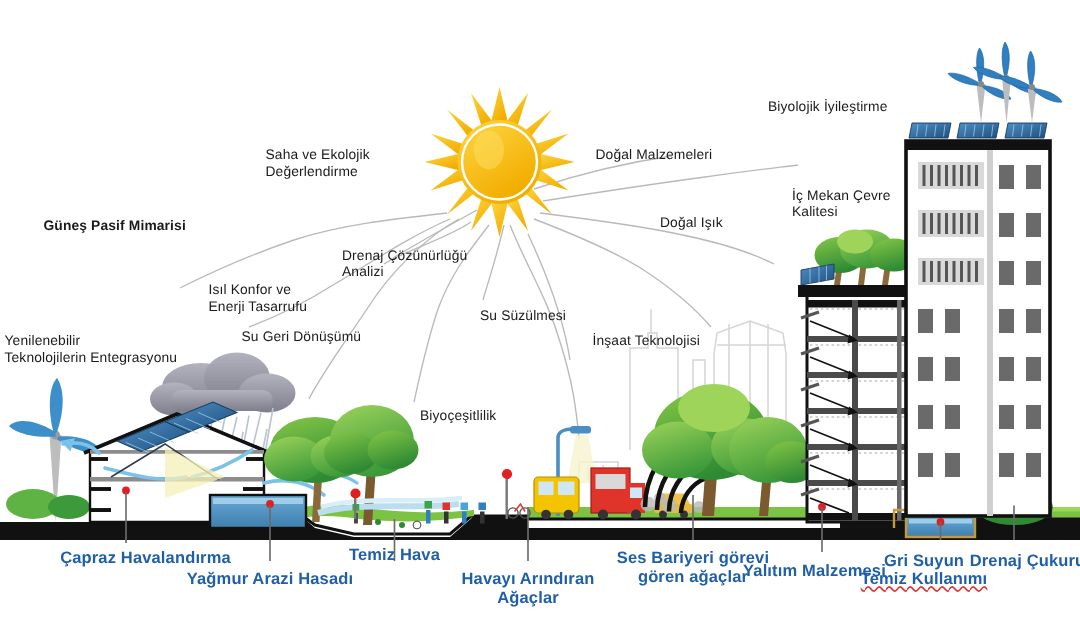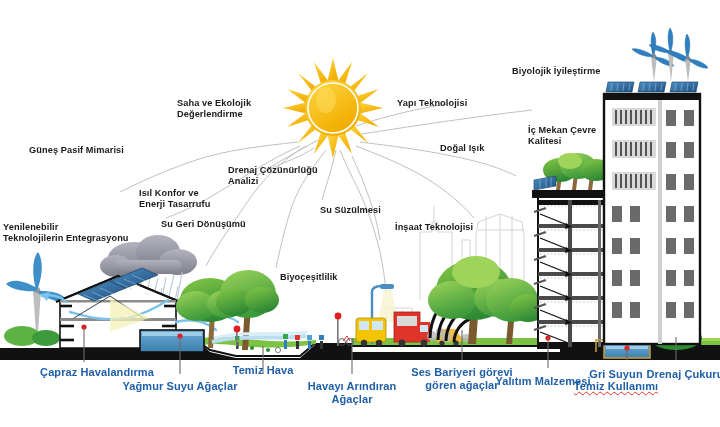--- a/index.html
+++ b/index.html
@@ -2,21 +2,21 @@
 <html><head>
 <meta charset="utf-8">
 <style>
   html,body{margin:0;padding:0;background:#ffffff;}
   body{font-family:"Liberation Sans",sans-serif;}
   #stage{position:relative;width:720px;height:427px;background:#ffffff;overflow:hidden;}
   #art{position:absolute;left:0;top:0;width:720px;height:427px;}
 
   .lbl{position:absolute;white-space:pre;line-height:1.18;}
   .lbl-dark{color:#1a1a1a;font-size:9.2px;font-weight:700;letter-spacing:.1px;}
-  .lbl-dark.reg{font-weight:700;}
+  .lbl-dark.reg{font-weight:400;}
   .lbl-blue{color:#1f5fa8;font-size:11px;font-weight:700;letter-spacing:.1px;text-align:center;}
   .ctr{transform:translateX(-50%);}
   .sq{ -webkit-text-decoration-line:underline; text-decoration-line:underline;
        text-decoration-style:wavy; text-decoration-color:#e03030;
        text-decoration-thickness:1px; }
 </style>
 </head>
 <body>
 
 <div id="stage">
@@ -551,39 +551,39 @@
       <line x1="548" y1="338" x2="548" y2="368"></line>
       <line x1="627" y1="348" x2="627" y2="360"></line>
       <line x1="676" y1="337" x2="676" y2="360"></line>
     </g>
   </svg>
 
   <div id="top-label-layer">
       <div class="lbl lbl-dark" style="left: 29px; top: 145px;">Güneş Pasif Mimarisi</div>
       <div class="lbl lbl-dark reg" style="left: 177px; top: 98px;">Saha ve Ekolojik
 Değerlendirme</div>
-      <div class="lbl lbl-dark reg" style="left: 397px; top: 98px;">Yapı Teknolojisi</div>
+      <div class="lbl lbl-dark reg" style="left: 397px; top: 98px;">Doğal Malzemeleri</div>
       <div class="lbl lbl-dark reg" style="left: 512px; top: 66px;">Biyolojik İyileştirme</div>
       <div class="lbl lbl-dark reg" style="left: 528px; top: 125px;">İç Mekan Çevre
 Kalitesi</div>
       <div class="lbl lbl-dark reg" style="left: 440px; top: 143px;">Doğal Işık</div>
       <div class="lbl lbl-dark reg" style="left: 228px; top: 165px;">Drenaj Çözünürlüğü
 Analizi</div>
       <div class="lbl lbl-dark reg" style="left: 395px; top: 185px; margin-top: 37px;">İnşaat Teknolojisi</div>
       <div class="lbl lbl-dark reg" style="left: 139px; top: 188px;">Isıl Konfor ve
 Enerji Tasarrufu</div>
       <div class="lbl lbl-dark reg" style="left: 161px; top: 219px;">Su Geri Dönüşümü</div>
       <div class="lbl lbl-dark reg" style="left: 320px; top: 205px;">Su Süzülmesi</div>
       <div class="lbl lbl-dark reg" style="left: 3px; top: 222px;">Yenilenebilir
 Teknolojilerin Entegrasyonu</div>
       <div class="lbl lbl-dark reg" style="left: 260px; top: 272px; margin-left: 20px;">Biyoçeşitlilik</div>
     </div>
   <div id="bottom-label-layer">
       <div class="lbl lbl-blue ctr" style="left: 97px; top: 366px;">Çapraz Havalandırma</div>
-      <div class="lbl lbl-blue ctr" style="left: 180px; top: 380px;">Yağmur Suyu Ağaçlar</div>
+      <div class="lbl lbl-blue ctr" style="left: 180px; top: 380px;">Yağmur Arazi Hasadı</div>
       <div class="lbl lbl-blue ctr" style="left: 263px; top: 364px;">Temiz Hava</div>
       <div class="lbl lbl-blue ctr" style="left: 352px; top: 380px;">Havayı Arındıran
 Ağaçlar</div>
       <div class="lbl lbl-blue ctr" style="left: 462px; top: 366px;">Ses Bariyeri görevi
 gören ağaçlar</div>
       <div class="lbl lbl-blue ctr" style="left: 543px; top: 375px;">Yalıtım Malzemesi</div>
       <div class="lbl lbl-blue ctr" style="left: 616px; top: 368px;">Gri Suyun</div>
       <div class="lbl lbl-blue ctr sq" style="left: 616px; top: 380px;">Temiz Kullanımı</div>
       <div class="lbl lbl-blue ctr" style="left: 685px; top: 368px;">Drenaj Çukuru</div>
     </div>

